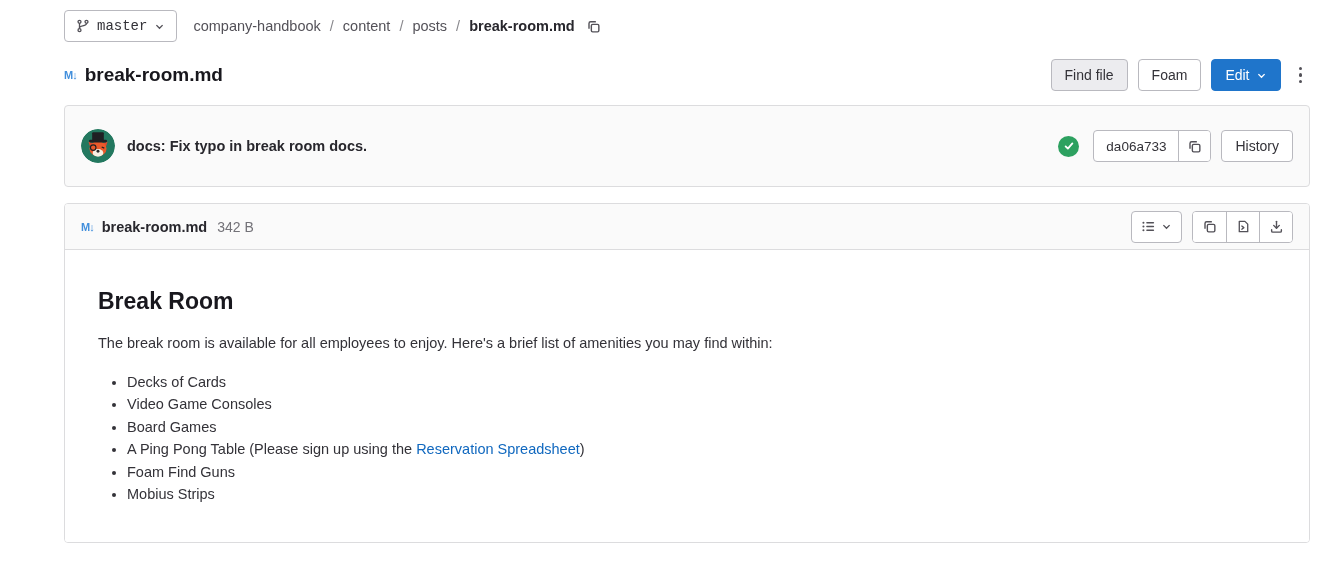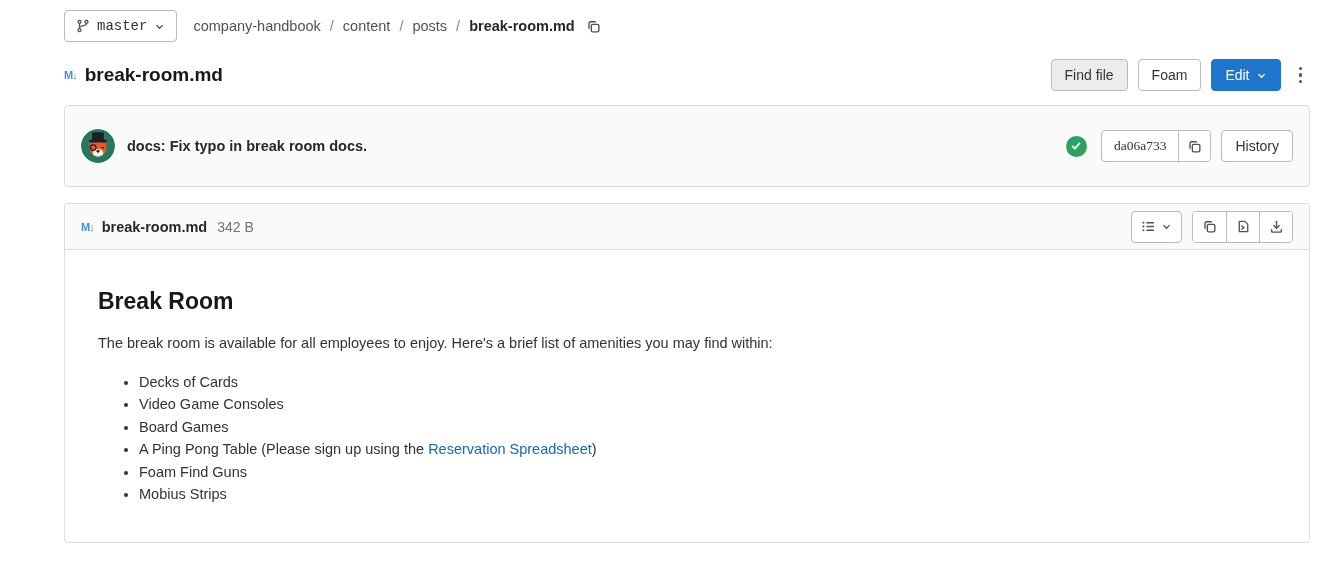--- a/index.html
+++ b/index.html
@@ -44,21 +44,21 @@
     padding: 12px 16px; margin-bottom: 16px; height: 82px;
   }
   .commit-left { display: flex; align-items: center; gap: 12px; }
   .avatar { width: 34px; height: 34px; border-radius: 50%; overflow: hidden; flex: 0 0 auto; cursor: pointer; }
   .commit-msg { font-weight: bold; font-size: 14.5px; color: #28272d; cursor: pointer; }
   .commit-sub { margin-top: 3px; font-size: 13.5px; color: #737278; }
   .commit-sub .author { color: #535158; cursor: pointer; }
   .commit-right { display: flex; align-items: center; gap: 10px; }
   .check-badge { width: 21px; height: 21px; border-radius: 50%; background: #2da160; display: inline-flex; align-items: center; justify-content: center; cursor: pointer; margin-right: 4px; }
   .sha-group { display: inline-flex; align-items: stretch; height: 32px; border: 1px solid #b9b9bf; border-radius: 4px; background: #fff; overflow: hidden; }
-  .sha-text { display: inline-flex; align-items: center; padding: 0 12px; font-family: Liberation Serif, serif; font-size: 13.5px; color: #333238; }
+  .sha-text { display: inline-flex; align-items: center; padding: 0 12px; font-family: Liberation Sans, sans-serif; font-size: 13.5px; color: #333238; }
   .sha-copy { display: inline-flex; align-items: center; justify-content: center; width: 32px; border: none; border-left: 1px solid #b9b9bf; background: #fff; cursor: pointer; }
 
   
   .file-box { border: 1px solid #dcdcde; border-radius: 4px; overflow: hidden; }
   .file-header {
     background: #fafafa; border-bottom: 1px solid #dcdcde;
     display: flex; align-items: center; justify-content: space-between;
     padding: 6px 16px; height: 46px;
   }
   .file-id { display: flex; align-items: center; gap: 8px; }
@@ -71,21 +71,21 @@
   .dd-btn { display: inline-flex; align-items: center; gap: 5px; height: 32px; padding: 0 9px; border: 1px solid #b9b9bf; border-radius: 4px; background: #fff; cursor: pointer; }
   .act-group { display: inline-flex; height: 32px; border: 1px solid #b9b9bf; border-radius: 4px; background: #fff; overflow: hidden; }
   .act-group button { width: 33px; border: none; background: #fff; display: inline-flex; align-items: center; justify-content: center; cursor: pointer; }
   .act-group button + button { border-left: 1px solid #b9b9bf; }
 
   
   .file-content { padding: 38px 33px 36px; background: #fff; min-height: 282px; }
   .doc-h1 { font-size: 23px; font-weight: bold; color: #18171d; margin-bottom: 18px; }
   .doc-p { font-size: 14.5px; color: #333238; line-height: 1.5; margin-bottom: 16px; }
   .doc-list { margin: 0 0 0 0; padding-left: 29px; }
-  .doc-list li { font-size: 14.5px; color: #333238; line-height: 22.5px; margin-left: 12px; }
+  .doc-list li { font-size: 14.5px; color: #333238; line-height: 22.5px; }
   .doc-link { color: #1068bf; text-decoration: none; cursor: pointer; }
 
   svg.i { display: block; }
 </style>
 </head>
 <body>
 
 <div class="wrap">
 
   <div class="branch-row row-w">

